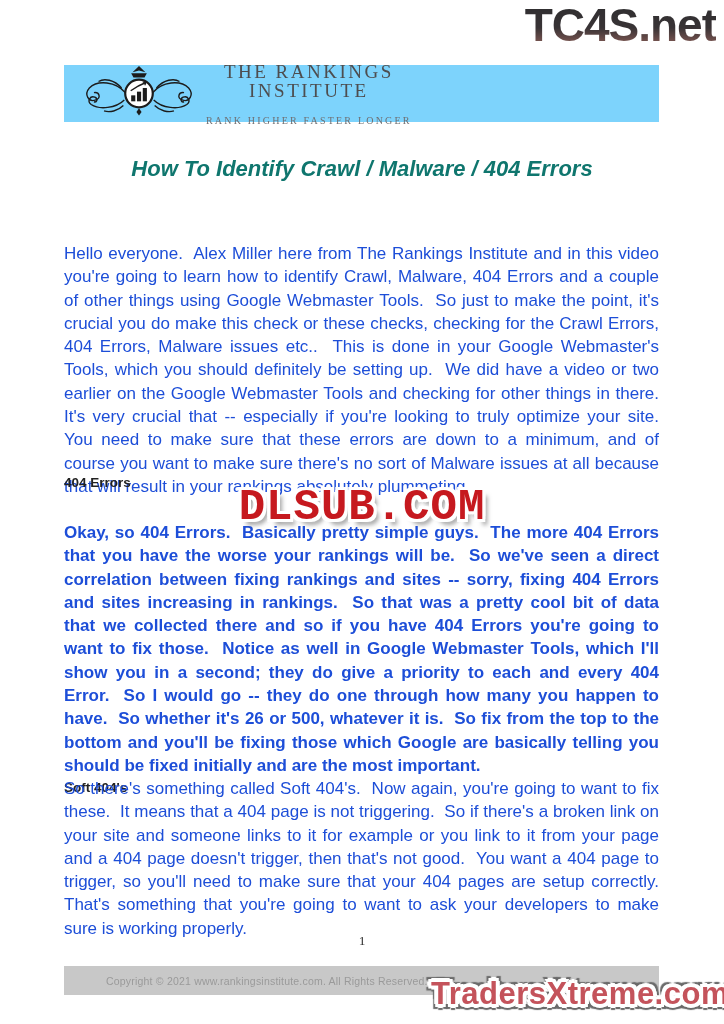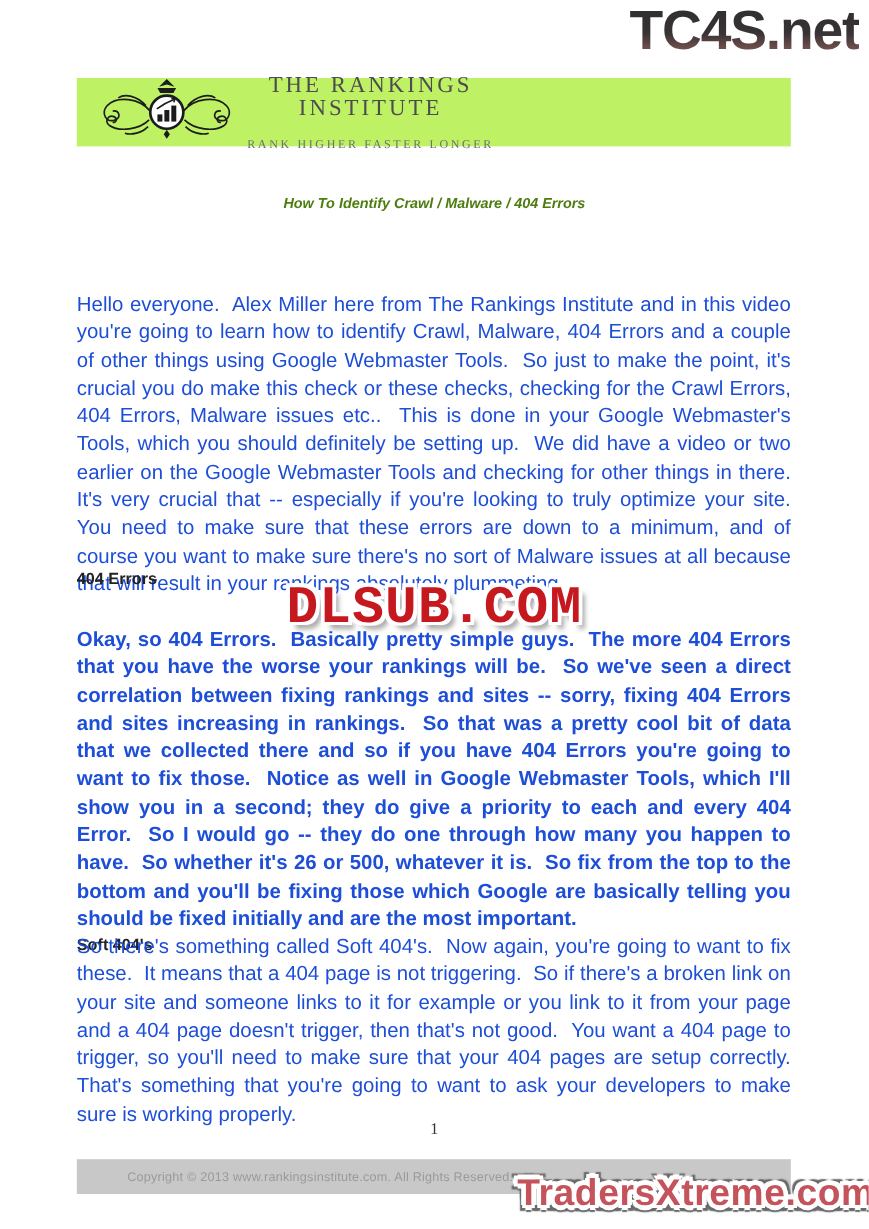--- a/index.html
+++ b/index.html
@@ -29,21 +29,21 @@
     color: transparent;
   }
 
   
   .banner {
     position: absolute;
     left: 64px;
     top: 65px;
     width: 595px;
     height: 57px;
-    background: #bef264;
+    background: #7dd3fc;
     display: flex;
     align-items: center;
   }
   .emblem { margin-left: 14px; width: 122px; height: 57px; flex: none; }
   .brand-text { margin-left: 6px; text-align: center; }
   .brand-line1, .brand-line2 {
     font-family: "Liberation Serif", serif;
     font-size: 19px;
     letter-spacing: 2.5px;
     color: #4d4d4f;
@@ -58,23 +58,23 @@
   }
 
   
   .doc-title {
     position: absolute;
     left: 0; top: 156px;
     width: 724px;
     text-align: center;
     font-weight: bold;
     font-style: italic;
-    font-size: 12px;
+    font-size: 22px;
     line-height: 26px;
-    color: #4d7c0f;
+    color: #0f766e;
   }
 
   
   .body-block {
     position: absolute;
     left: 64px;
     width: 595px;
     font-size: 17px;
     line-height: 23.3px;
     color: #1d4ed8;
@@ -205,18 +205,18 @@
 
   <div class="body-block para2">Okay, so 404 Errors.  Basically pretty simple guys.  The more 404 Errors that you have the worse your rankings will be.  So we've seen a direct correlation between fixing rankings and sites -- sorry, fixing 404 Errors and sites increasing in rankings.  So that was a pretty cool bit of data that we collected there and so if you have 404 Errors you're going to want to fix those.  Notice as well in Google Webmaster Tools, which I'll show you in a second; they do give a priority to each and every 404 Error.  So I would go -- they do one through how many you happen to have.  So whether it's 26 or 500, whatever it is.  So fix from the top to the bottom and you'll be fixing those which Google are basically telling you should be fixed initially and are the most important.</div>
 
   <div class="section-heading heading2">Soft 404's</div>
 
   <div class="body-block para3">So there's something called Soft 404's.  Now again, you're going to want to fix these.  It means that a 404 page is not triggering.  So if there's a broken link on your site and someone links to it for example or you link to it from your page and a 404 page doesn't trigger, then that's not good.  You want a 404 page to trigger, so you'll need to make sure that your 404 pages are setup correctly.  That's something that you're going to want to ask your developers to make sure is working properly.</div>
 
   <div class="page-number">1</div>
 
   <div class="footer-bar">
-    <div class="copyright">Copyright © 2013 www.rankingsinstitute.com. All Rights Reserved.</div>
+    <div class="copyright">Copyright © 2021 www.rankingsinstitute.com. All Rights Reserved.</div>
   </div>
 
   <div class="traders">TradersXtreme.com</div>
 
 </div>
 
 </body></html>

